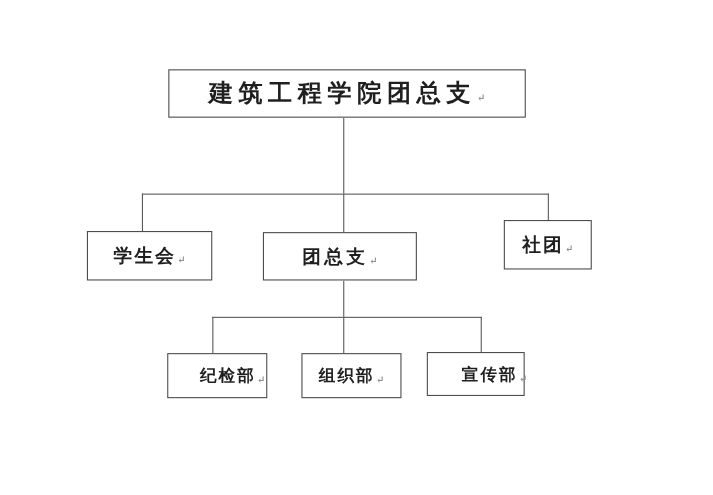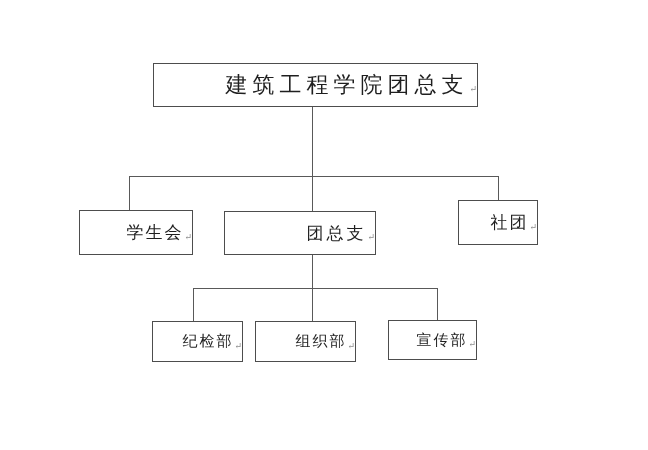--- a/index.html
+++ b/index.html
@@ -16,43 +16,44 @@
     font-family: "Liberation Serif", "DejaVu Serif", serif;
   }
   .node {
     position: absolute;
     box-sizing: border-box;
     border: 1px solid #4d4d4d;
     background: #ffffff;
     color: #1f1f1f;
     display: flex;
     align-items: center;
-    justify-content: flex-end;
+    justify-content: center;
     white-space: nowrap;
+    font-weight: bold;
   }
   .node .ret {
     font-size: 9px;
     color: #8f8f8f;
     letter-spacing: 0;
     margin-left: 1px;
     position: relative;
     top: 4px;
   }
   .line {
     position: absolute;
     background: #595959;
   }
 
   
   #node-root        { left: 153px; top:  63px; width: 325px; height: 44px; font-size: 22px; letter-spacing: 5px; }
   #node-student-union { left: 79px; top: 210px; width:  114px; height: 45px; font-size: 17px; letter-spacing: 2px; }
-  #node-league-branch { left: 224px; top: 211px; width: 152px; height: 44px; font-size: 17px; letter-spacing: 3px; }
+  #node-league-branch { left: 239px; top: 211px; width: 140px; height: 44px; font-size: 17px; letter-spacing: 3px; }
   #node-clubs       { left: 458px; top: 200px; width:  80px; height: 45px; font-size: 17px; letter-spacing: 2px; }
   #node-discipline  { left: 152px; top: 321px; width:  91px; height: 41px; font-size: 15px; letter-spacing: 2px; padding-left: 28px; }
-  #node-organization{ left: 255px; top: 321px; width:  101px; height: 41px; font-size: 15px; letter-spacing: 2px; }
+  #node-organization{ left: 274px; top: 321px; width:  91px; height: 41px; font-size: 15px; letter-spacing: 2px; }
   #node-publicity   { left: 388px; top: 320px; width:  89px; height: 40px; font-size: 15px; letter-spacing: 2px; padding-left: 34px; }
 
   
   #line-root-down     { left: 312px; top: 107px; width:   1px; height: 69px; }
   #line-l2-horizontal { left: 129px; top: 176px; width: 370px; height:  1px; }
   #line-l2-left-drop  { left: 129px; top: 176px; width:   1px; height: 34px; }
   #line-l2-mid-drop   { left: 312px; top: 176px; width:   1px; height: 35px; }
   #line-l2-right-drop { left: 498px; top: 176px; width:   1px; height: 34px; }
   #line-branch-down   { left: 312px; top: 255px; width:   1px; height: 33px; }
   #line-l3-horizontal { left: 193px; top: 288px; width: 245px; height:  1px; }

